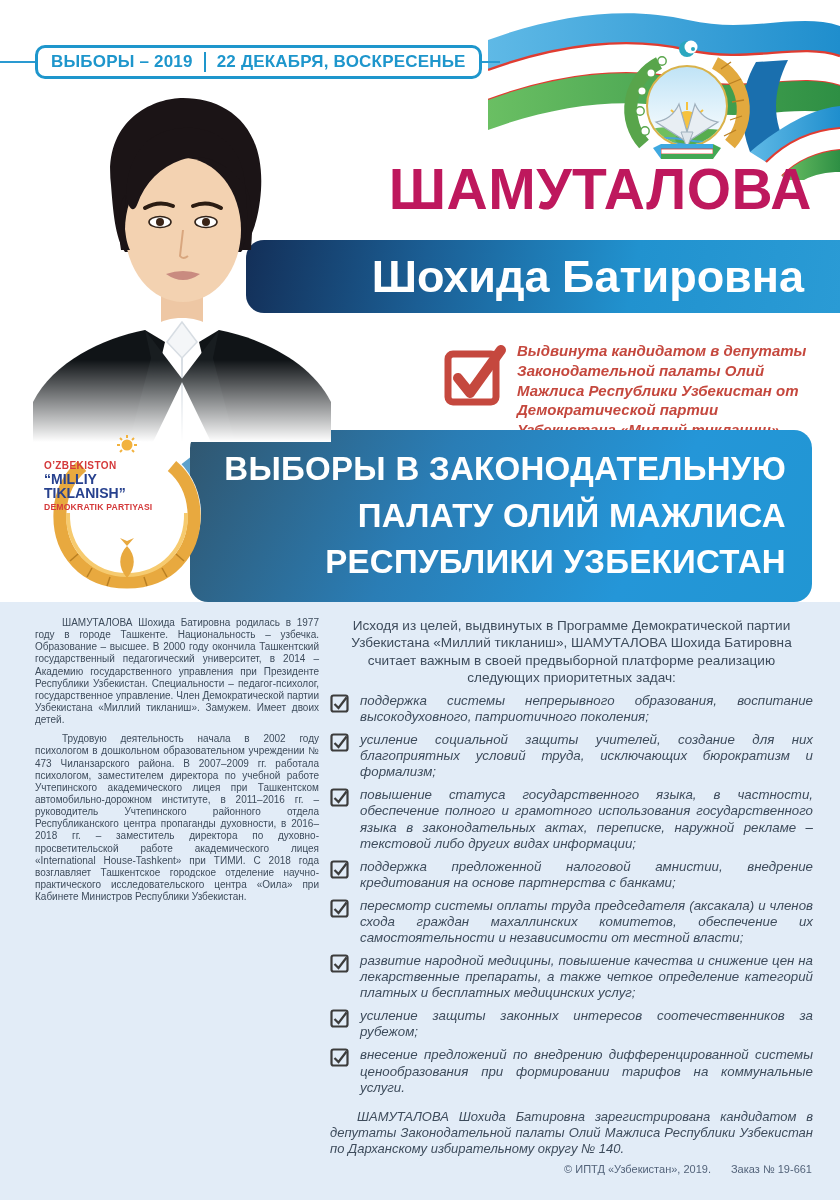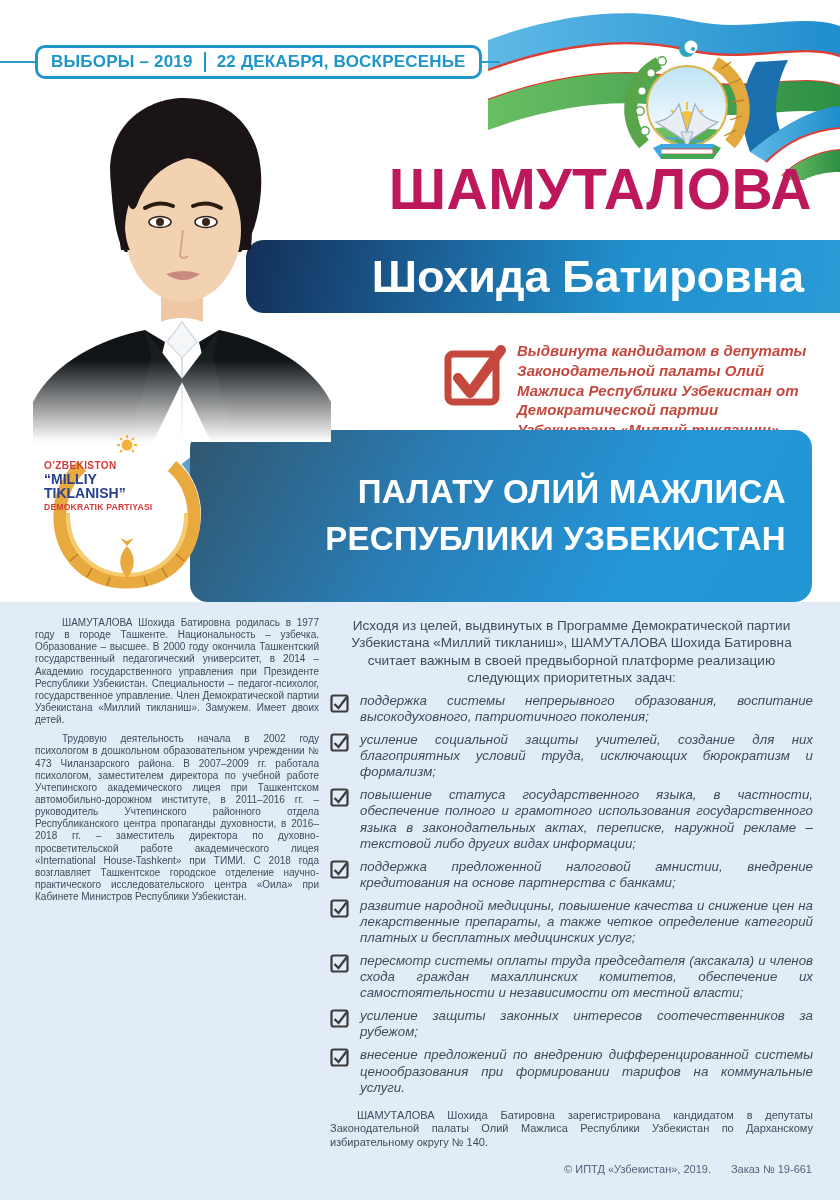--- a/index.html
+++ b/index.html
@@ -74,21 +74,21 @@
   .col-left {
     position:absolute; left:35px; top:617px; width:284px; z-index:2;
     font-size:10px; line-height:1.215; text-align:justify; color:#3e4c5c;
   }
   .col-left p { text-indent:27px; margin-bottom:7px; }
   .col-right { position:absolute; left:330px; top:617px; width:483px; z-index:2; color:#3e4c5c; }
   .intro { font-size:13.6px; font-weight:normal; text-align:center; line-height:1.27; margin-bottom:7px; }
   .pitem { display:flex; gap:11px; margin-top:7px;font-style:italic; }
   .pitem svg { flex:0 0 auto; margin-top:1px; overflow:visible; }
   .pitem span { font-size:13.3px; line-height:1.21; text-align:justify; }
-  .outro { font-size:11px; line-height:1.25; text-align:justify; text-indent:27px; margin-top:13px; }
+  .outro { font-size:13px; line-height:1.25; text-align:justify; text-indent:27px; margin-top:13px;font-style:italic; }
   .footer {
     position:absolute; right:28px; top:1163px; z-index:2;
     font-size:11px; color:#53637a; display:flex; gap:20px; white-space:nowrap;text-align:center;
   }
 </style>
 </head>
 <body>
 
 <div class="page">
 
@@ -235,20 +235,21 @@
   </div>
 
   <svg class="endorse-check" viewBox="0 0 60 60">
     <rect x="4" y="8" width="48" height="48" rx="5" fill="#ffffff" stroke="#c5483e" stroke-width="7"></rect>
     <path d="M14,32 L26,47 L57,4" fill="none" stroke="#c5483e" stroke-width="10" stroke-linecap="round" stroke-linejoin="round"></path>
   </svg>
   <div class="endorse-text">Выдвинута кандидатом в депутаты Законодательной палаты Олий Мажлиса Республики Узбекистан от Демократической партии Узбекистана «Миллий тикланиш».</div>
 
   <div class="swoosh"></div>
   <div class="banner">
+    <div>ВЫБОРЫ В ЗАКОНОДАТЕЛЬНУЮ</div>
     <div>ПАЛАТУ ОЛИЙ МАЖЛИСА</div>
     <div>РЕСПУБЛИКИ УЗБЕКИСТАН</div>
   </div>
 
   <div class="logo-card">
     <svg viewBox="0 0 166 156">
       <circle cx="83" cy="80" r="74" fill="#ffffff"></circle>
 
       <circle cx="83" cy="11" r="5.5" fill="#f2b23e"></circle>
       <g stroke="#f2b23e" stroke-width="2">
@@ -321,28 +322,28 @@
           <rect x="1.5" y="1.5" width="16" height="16" rx="2" fill="none" stroke="#3c3c3c" stroke-width="2.2"></rect>
           <path d="M4.5,10 L8.5,14 L16.5,3.5" fill="none" stroke="#3c3c3c" stroke-width="2.2"></path>
         </svg>
       <span>поддержка предложенной налоговой амнистии, внедрение кредитования на основе партнерства с банками;</span>
     </div>
     <div class="pitem">
       <svg width="19" height="19" viewBox="0 0 19 19">
           <rect x="1.5" y="1.5" width="16" height="16" rx="2" fill="none" stroke="#3c3c3c" stroke-width="2.2"></rect>
           <path d="M4.5,10 L8.5,14 L16.5,3.5" fill="none" stroke="#3c3c3c" stroke-width="2.2"></path>
         </svg>
+      <span>пересмотр системы оплаты труда председателя (аксакала) и членов схода граждан махаллинских комитетов, обеспечение их самостоятельности и независимости от местной власти;</span>
+    </div>
+    <div class="pitem">
+      <svg width="19" height="19" viewBox="0 0 19 19">
+          <rect x="1.5" y="1.5" width="16" height="16" rx="2" fill="none" stroke="#3c3c3c" stroke-width="2.2"></rect>
+          <path d="M4.5,10 L8.5,14 L16.5,3.5" fill="none" stroke="#3c3c3c" stroke-width="2.2"></path>
+        </svg>
       <span>развитие народной медицины, повышение качества и снижение цен на лекарственные препараты, а также четкое определение категорий платных и бесплатных медицинских услуг;</span>
-    </div>
-    <div class="pitem">
-      <svg width="19" height="19" viewBox="0 0 19 19">
-          <rect x="1.5" y="1.5" width="16" height="16" rx="2" fill="none" stroke="#3c3c3c" stroke-width="2.2"></rect>
-          <path d="M4.5,10 L8.5,14 L16.5,3.5" fill="none" stroke="#3c3c3c" stroke-width="2.2"></path>
-        </svg>
-      <span>пересмотр системы оплаты труда председателя (аксакала) и членов схода граждан махаллинских комитетов, обеспечение их самостоятельности и независимости от местной власти;</span>
     </div>
     <div class="pitem">
       <svg width="19" height="19" viewBox="0 0 19 19">
           <rect x="1.5" y="1.5" width="16" height="16" rx="2" fill="none" stroke="#3c3c3c" stroke-width="2.2"></rect>
           <path d="M4.5,10 L8.5,14 L16.5,3.5" fill="none" stroke="#3c3c3c" stroke-width="2.2"></path>
         </svg>
       <span>усиление защиты законных интересов соотечественников за рубежом;</span>
     </div>
     <div class="pitem">
       <svg width="19" height="19" viewBox="0 0 19 19">

